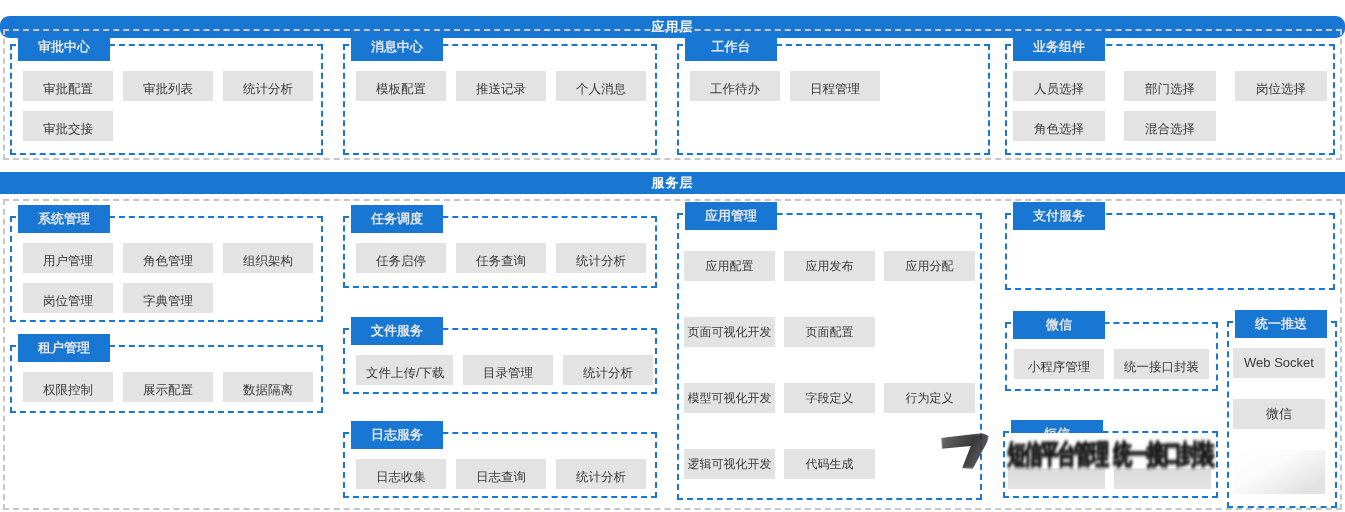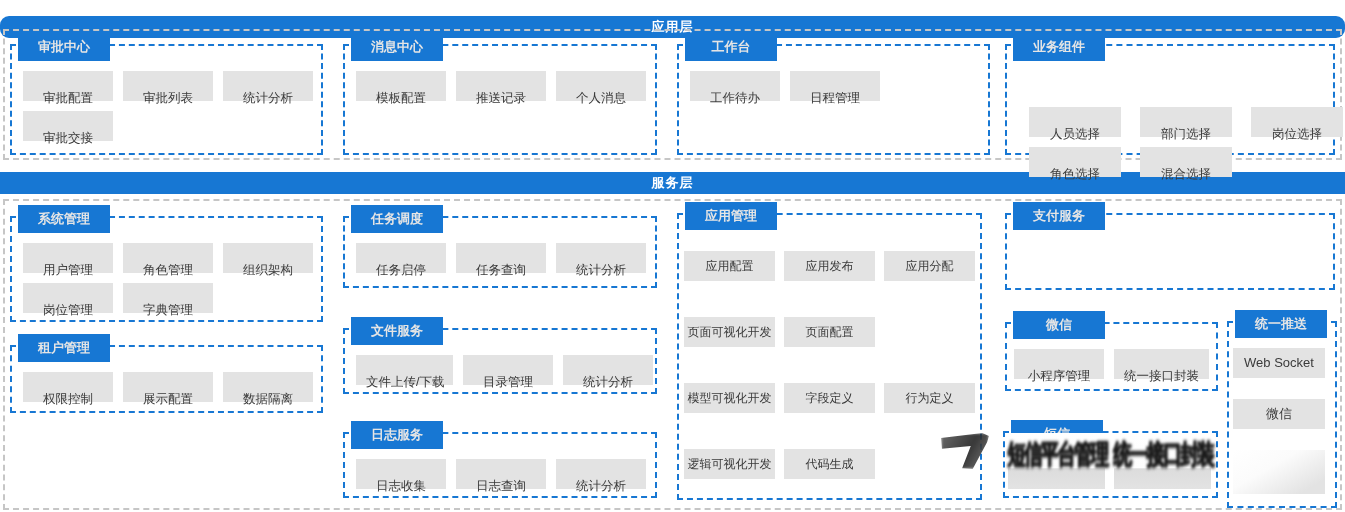--- a/index.html
+++ b/index.html
@@ -21,24 +21,24 @@
   .outer-app{left:3px;top:29px;width:1339px;height:131px;}
   .outer-svc{left:3px;top:199px;width:1339px;height:311px;}
 
   .group{position:absolute;}
   .group-box{position:absolute;left:0;right:0;top:11px;bottom:0;border:2px dashed var(--accent);}
   .group-label{position:absolute;top:0;left:8px;width:92px;height:28px;background:var(--accent);
     color:#e5e5e5;font-size:13px;font-weight:bold;text-align:center;line-height:28px;z-index:2;white-space:nowrap;}
   .group-items{position:absolute;left:13px;right:4px;top:38px;z-index:1;}
   .item-row{display:flex;gap:10px;margin-bottom:10px;}
   .item{min-width:90px;height:30px;background:var(--item-bg);color:var(--item-text);
-    font-size:12.5px;line-height:30px;text-align:center;padding:12px 10px;white-space:nowrap;}
-
-  
-  .group--wide .group-items{left:24px;margin-top:36px;}
+    font-size:12.5px;line-height:30px;text-align:center;padding:3px 10px;white-space:nowrap;}
+
+  
+  .group--wide .group-items{left:8px;}
   .group--wide .item-row{gap:19px;}
   .group--wide .item{min-width:92px;}
 
   
   .group--tall .group-items{left:7px;top:49px;}
   .group--tall .item-row{gap:9px;margin-bottom:36px;}
   .group--tall .item{width:91px;min-width:0;padding:0 2px;font-size:12px;}
 
   
   .group--auth .item-row{gap:8px;}

